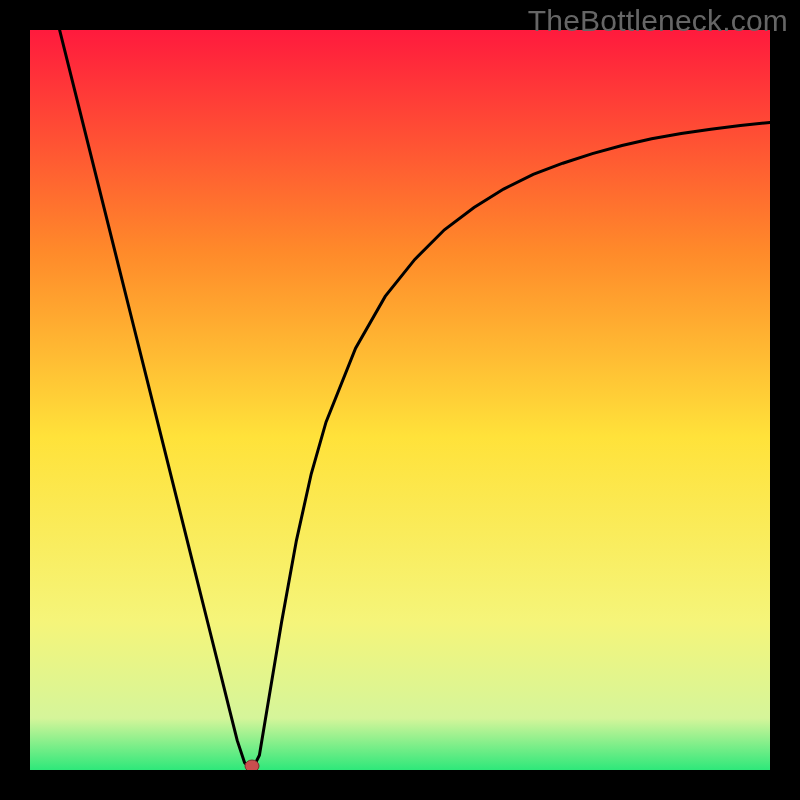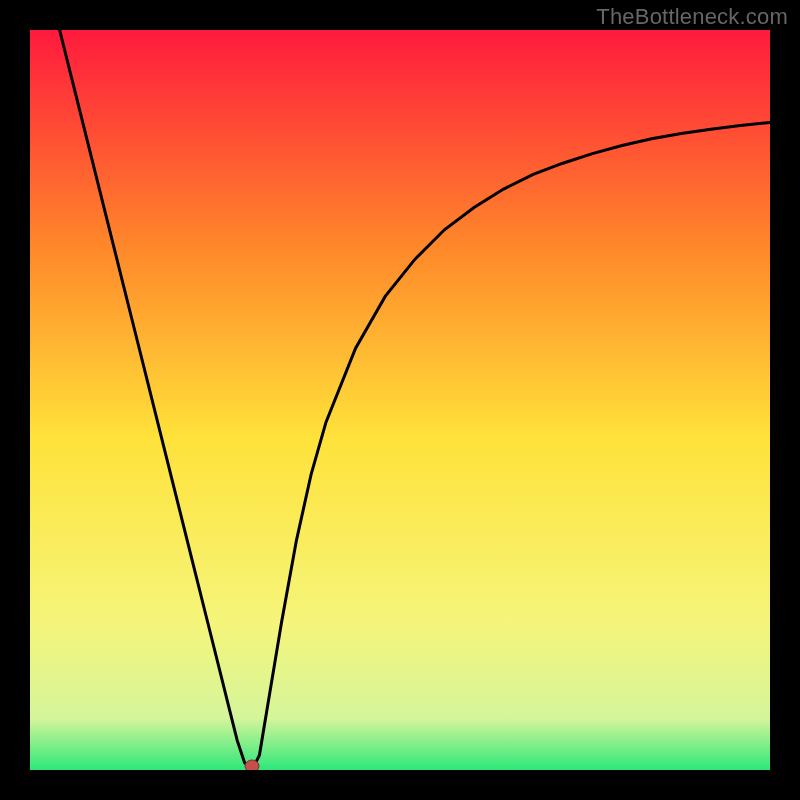--- a/index.html
+++ b/index.html
@@ -15,21 +15,21 @@
     position: relative;
     width: 800px;
     height: 800px;
     background: #000;
   }
   .watermark {
     position: absolute;
     top: 4px;
     right: 12px;
     color: #666;
-    font-size: 22px;
+    font-size: 30px;
     font-weight: 500;
     letter-spacing: 0.2px;
     z-index: 10;
   }
   .plot {
     position: absolute;
     left: 30px;
     top: 30px;
     width: 740px;
     height: 740px;

